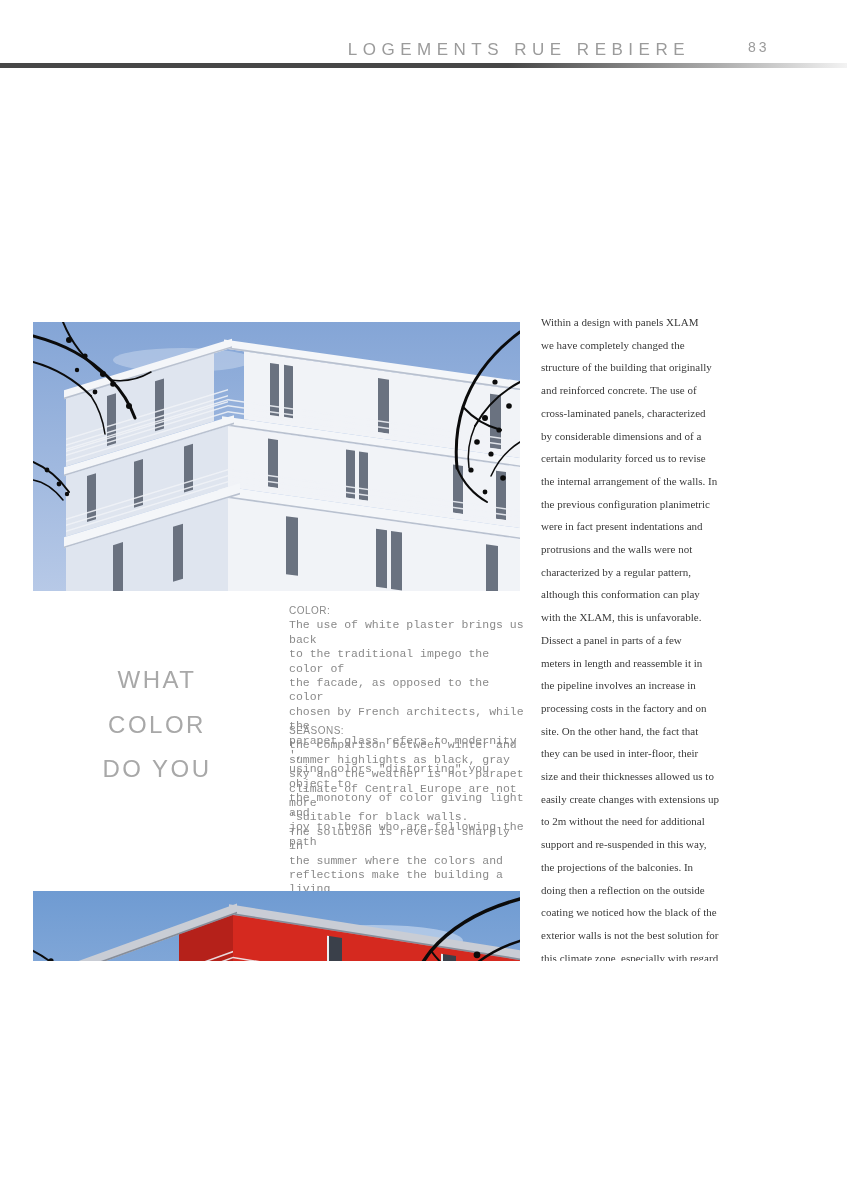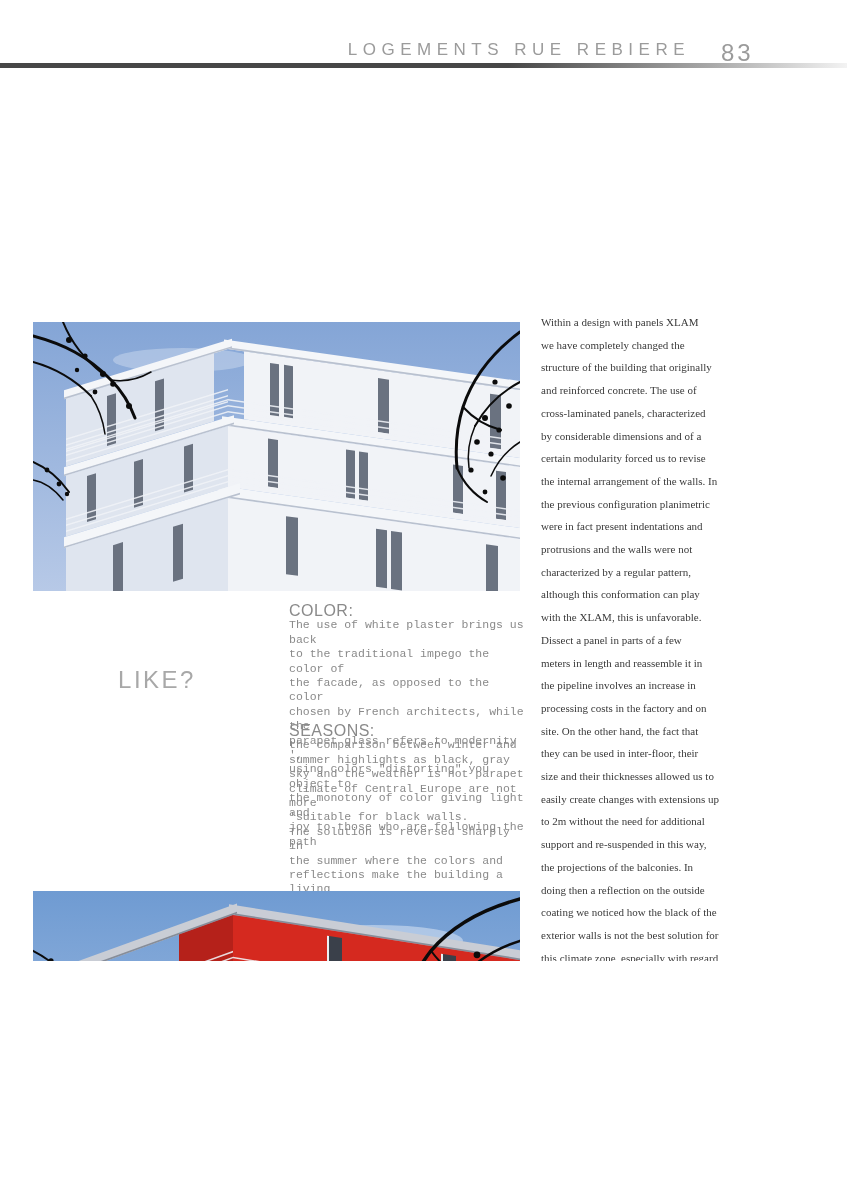--- a/index.html
+++ b/index.html
@@ -7,22 +7,22 @@
     position:relative;width:847px;height:961px;margin:0 auto;background:#fff;
     font-family:"Liberation Sans",sans-serif;overflow:hidden;
   }
   
   .header-title{
     position:absolute;top:40px;right:157px;
     font-size:17px;letter-spacing:5.5px;color:var(--title-gray,#9b9b9b);
     font-weight:400;white-space:nowrap;
   }
   .page-number{
-    position:absolute;top:39px;left:721px;
-    font-size:24px;letter-spacing:3px;color:var(--title-gray,#9b9b9b);
+    position:absolute;top:39px;left:748px;
+    font-size:14px;letter-spacing:3px;color:var(--title-gray,#9b9b9b);
   }
   .header-rule{
     position:absolute;top:63px;left:0;width:847px;height:4.5px;
     background:linear-gradient(to right,var(--rule-dark,#474747) 0%,var(--rule-dark,#474747) 60%,#a9a9a9 84%,#f3f3f3 100%);
   }
   
   .figure{position:absolute;overflow:hidden;}
   .figure svg{display:block;width:100%;height:100%;}
   .figure-top{left:33px;top:322px;width:487px;height:269px;}
   .figure-bottom{left:33px;top:891px;width:487px;height:273px;}
@@ -32,21 +32,21 @@
     color:var(--quote-gray,#a8a8a8);font-size:24px;letter-spacing:2.5px;font-weight:400;
   }
   .quote span{display:block;line-height:44.5px;white-space:nowrap;}
   
   .note{
     position:absolute;left:289px;width:238px;
     color:var(--note-gray,#8a8a8a);font-size:11.5px;line-height:14.4px;
   }
   .note-color{top:604px;}
   .note-seasons{top:724px;}
-  .note .note-heading{font-size:16px;letter-spacing:.5px;}
+  .note .note-heading{font-size:10px;letter-spacing:.5px;}
   .note .note-body{white-space:pre-line;font-family:Liberation Mono, monospace;}
   
   .article{
     position:absolute;left:541px;top:311px;width:302px;
     font-family:"Liberation Serif",serif;
     font-size:11px;line-height:22.7px;color:var(--article-ink,#3a3a3a);
     white-space:pre-line;
   }
   .win{fill:var(--win,#6a7280);}
   .wind{fill:var(--win-d,#3a404a);}
@@ -186,21 +186,23 @@
           <circle cx="438" cy="148" r="2.6"></circle>
           <circle cx="470" cy="156" r="2.8"></circle>
         <circle cx="452" cy="170" r="2.4"></circle>
           <circle cx="462" cy="60" r="2.6"></circle>
           <circle cx="476" cy="84" r="2.8"></circle>
       </g>
     </svg>
   </div>
 
   <div class="quote">
-    <span>LIKE?</span>
+    <span>WHAT</span>
+    <span>COLOR</span>
+    <span>DO YOU</span>
   </div>
 
   <section class="note note-color">
     <div class="note-heading">COLOR:</div>
     <div class="note-body">The use of white plaster brings us back
 to the traditional impego the color of
 the facade, as opposed to the color
 chosen by French architects, while the
 parapet glass refers to modernity ',
 using colors "distorting" you object to

